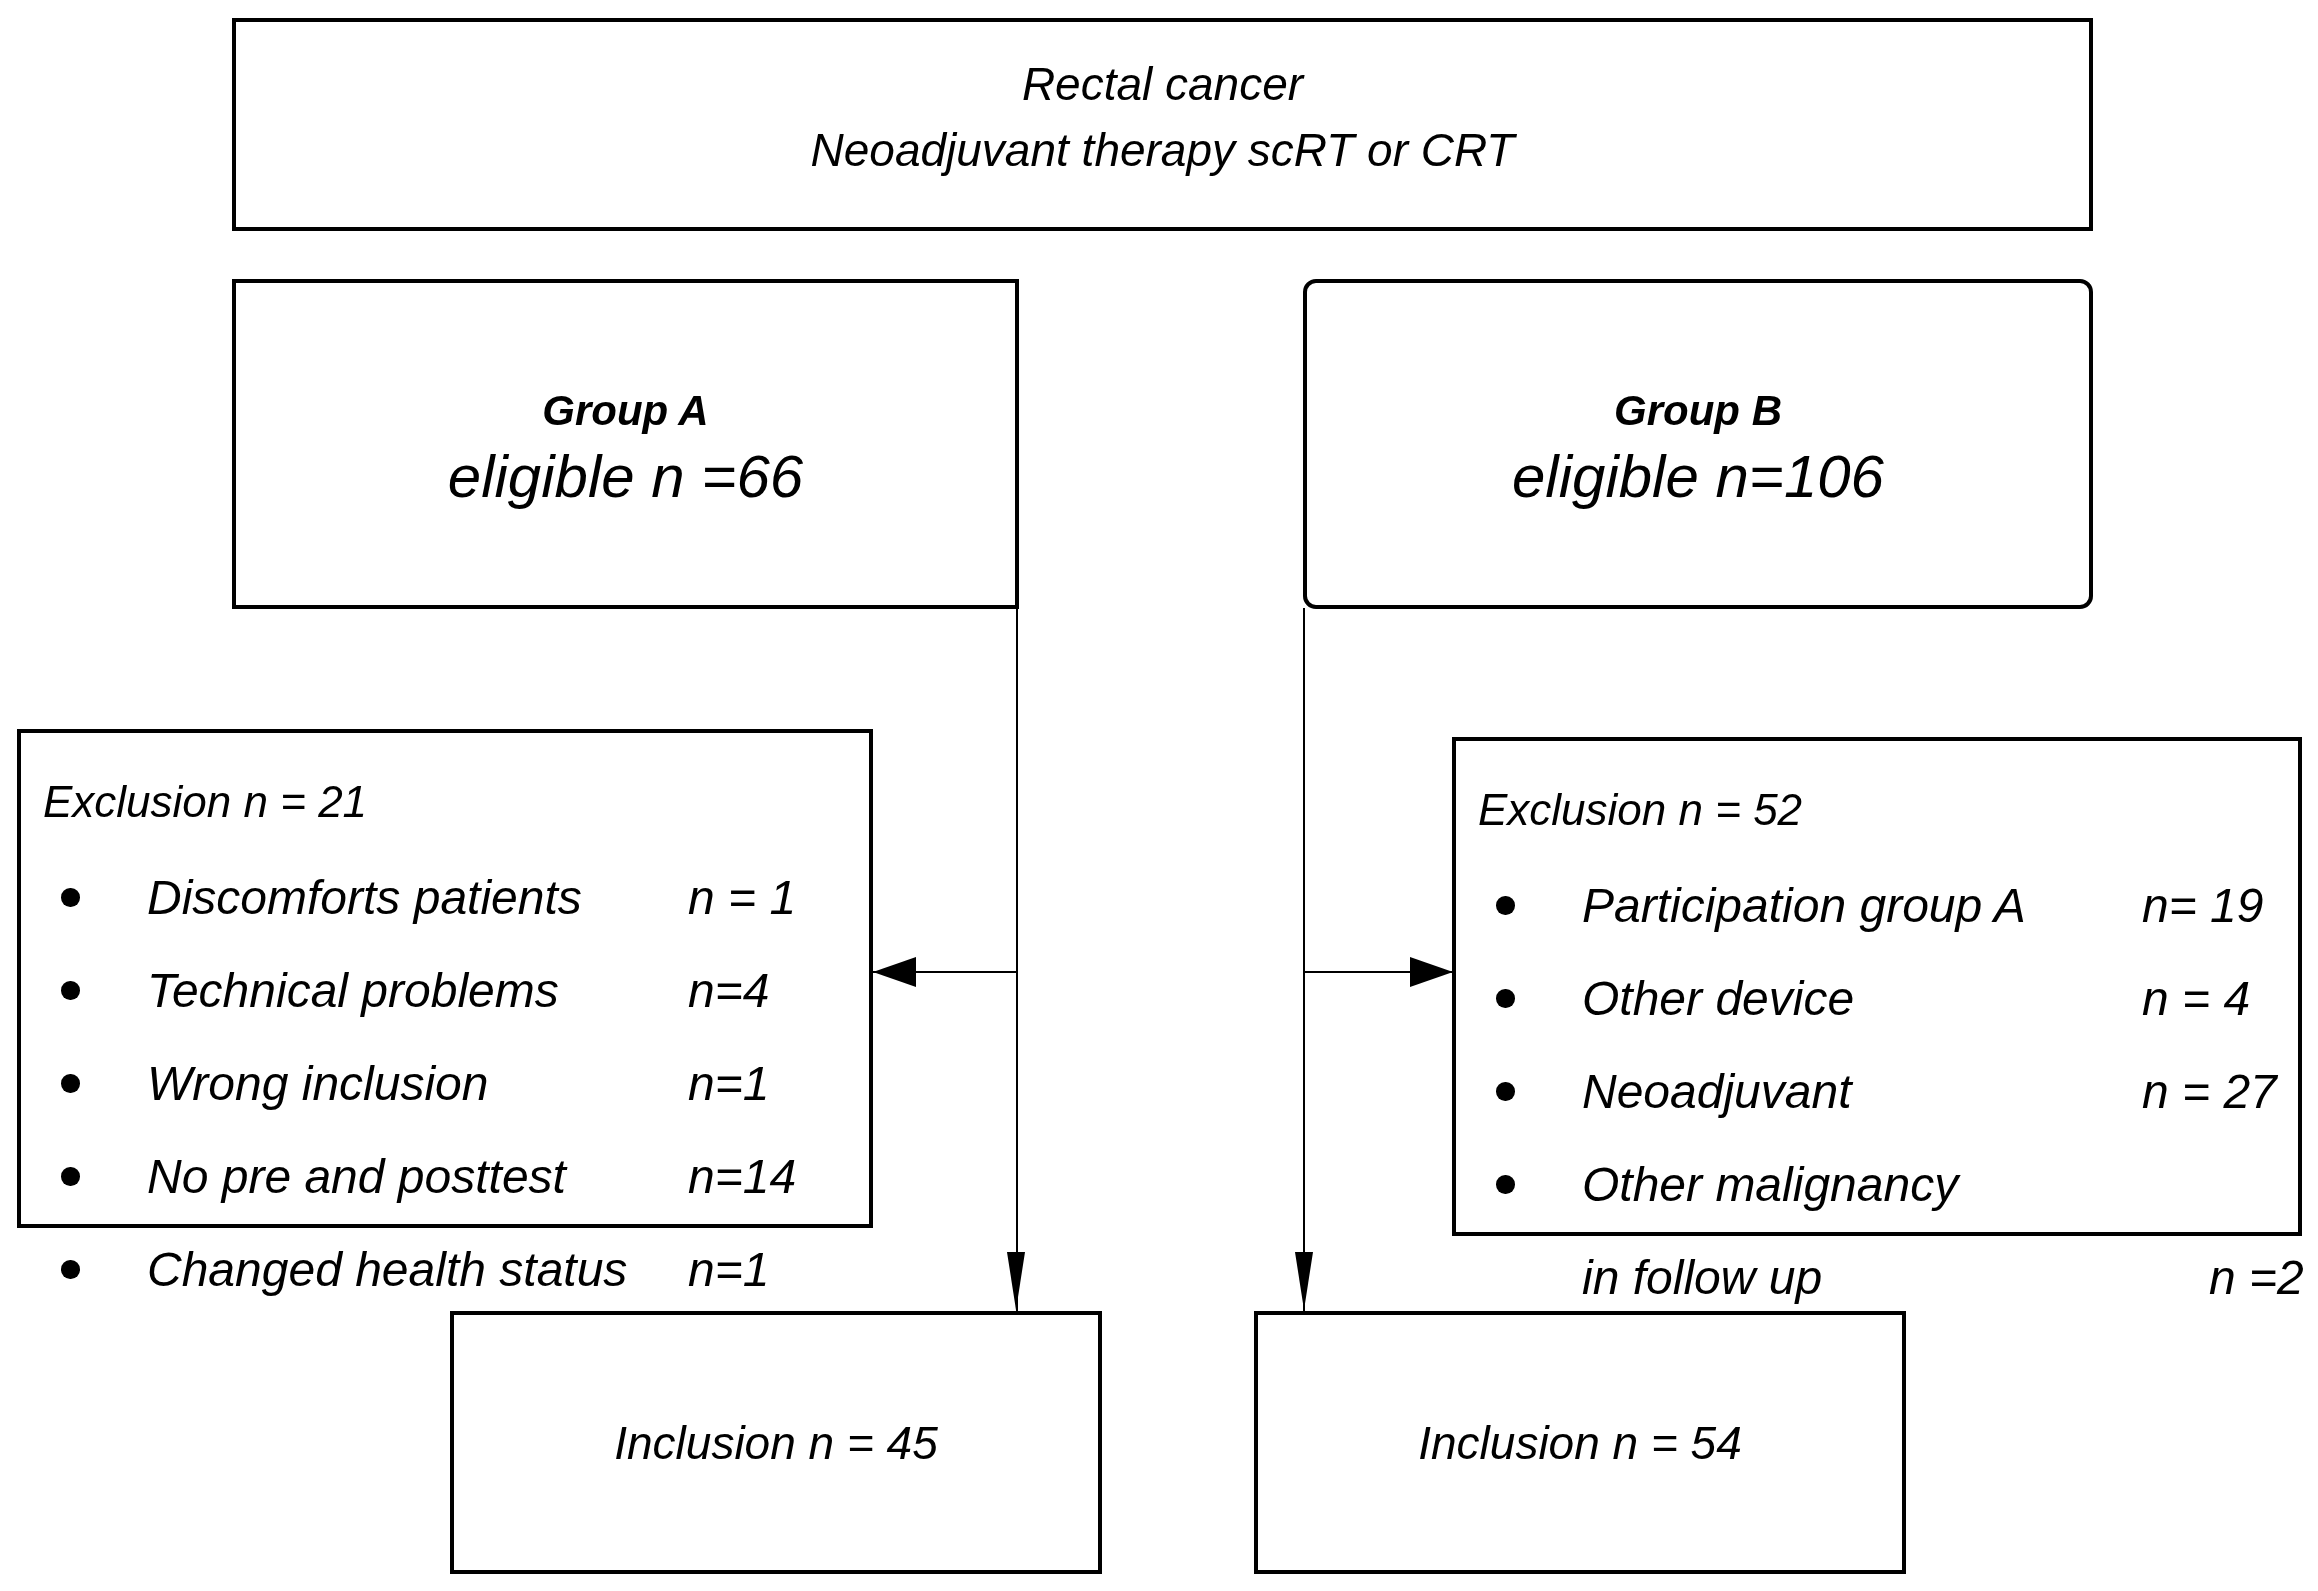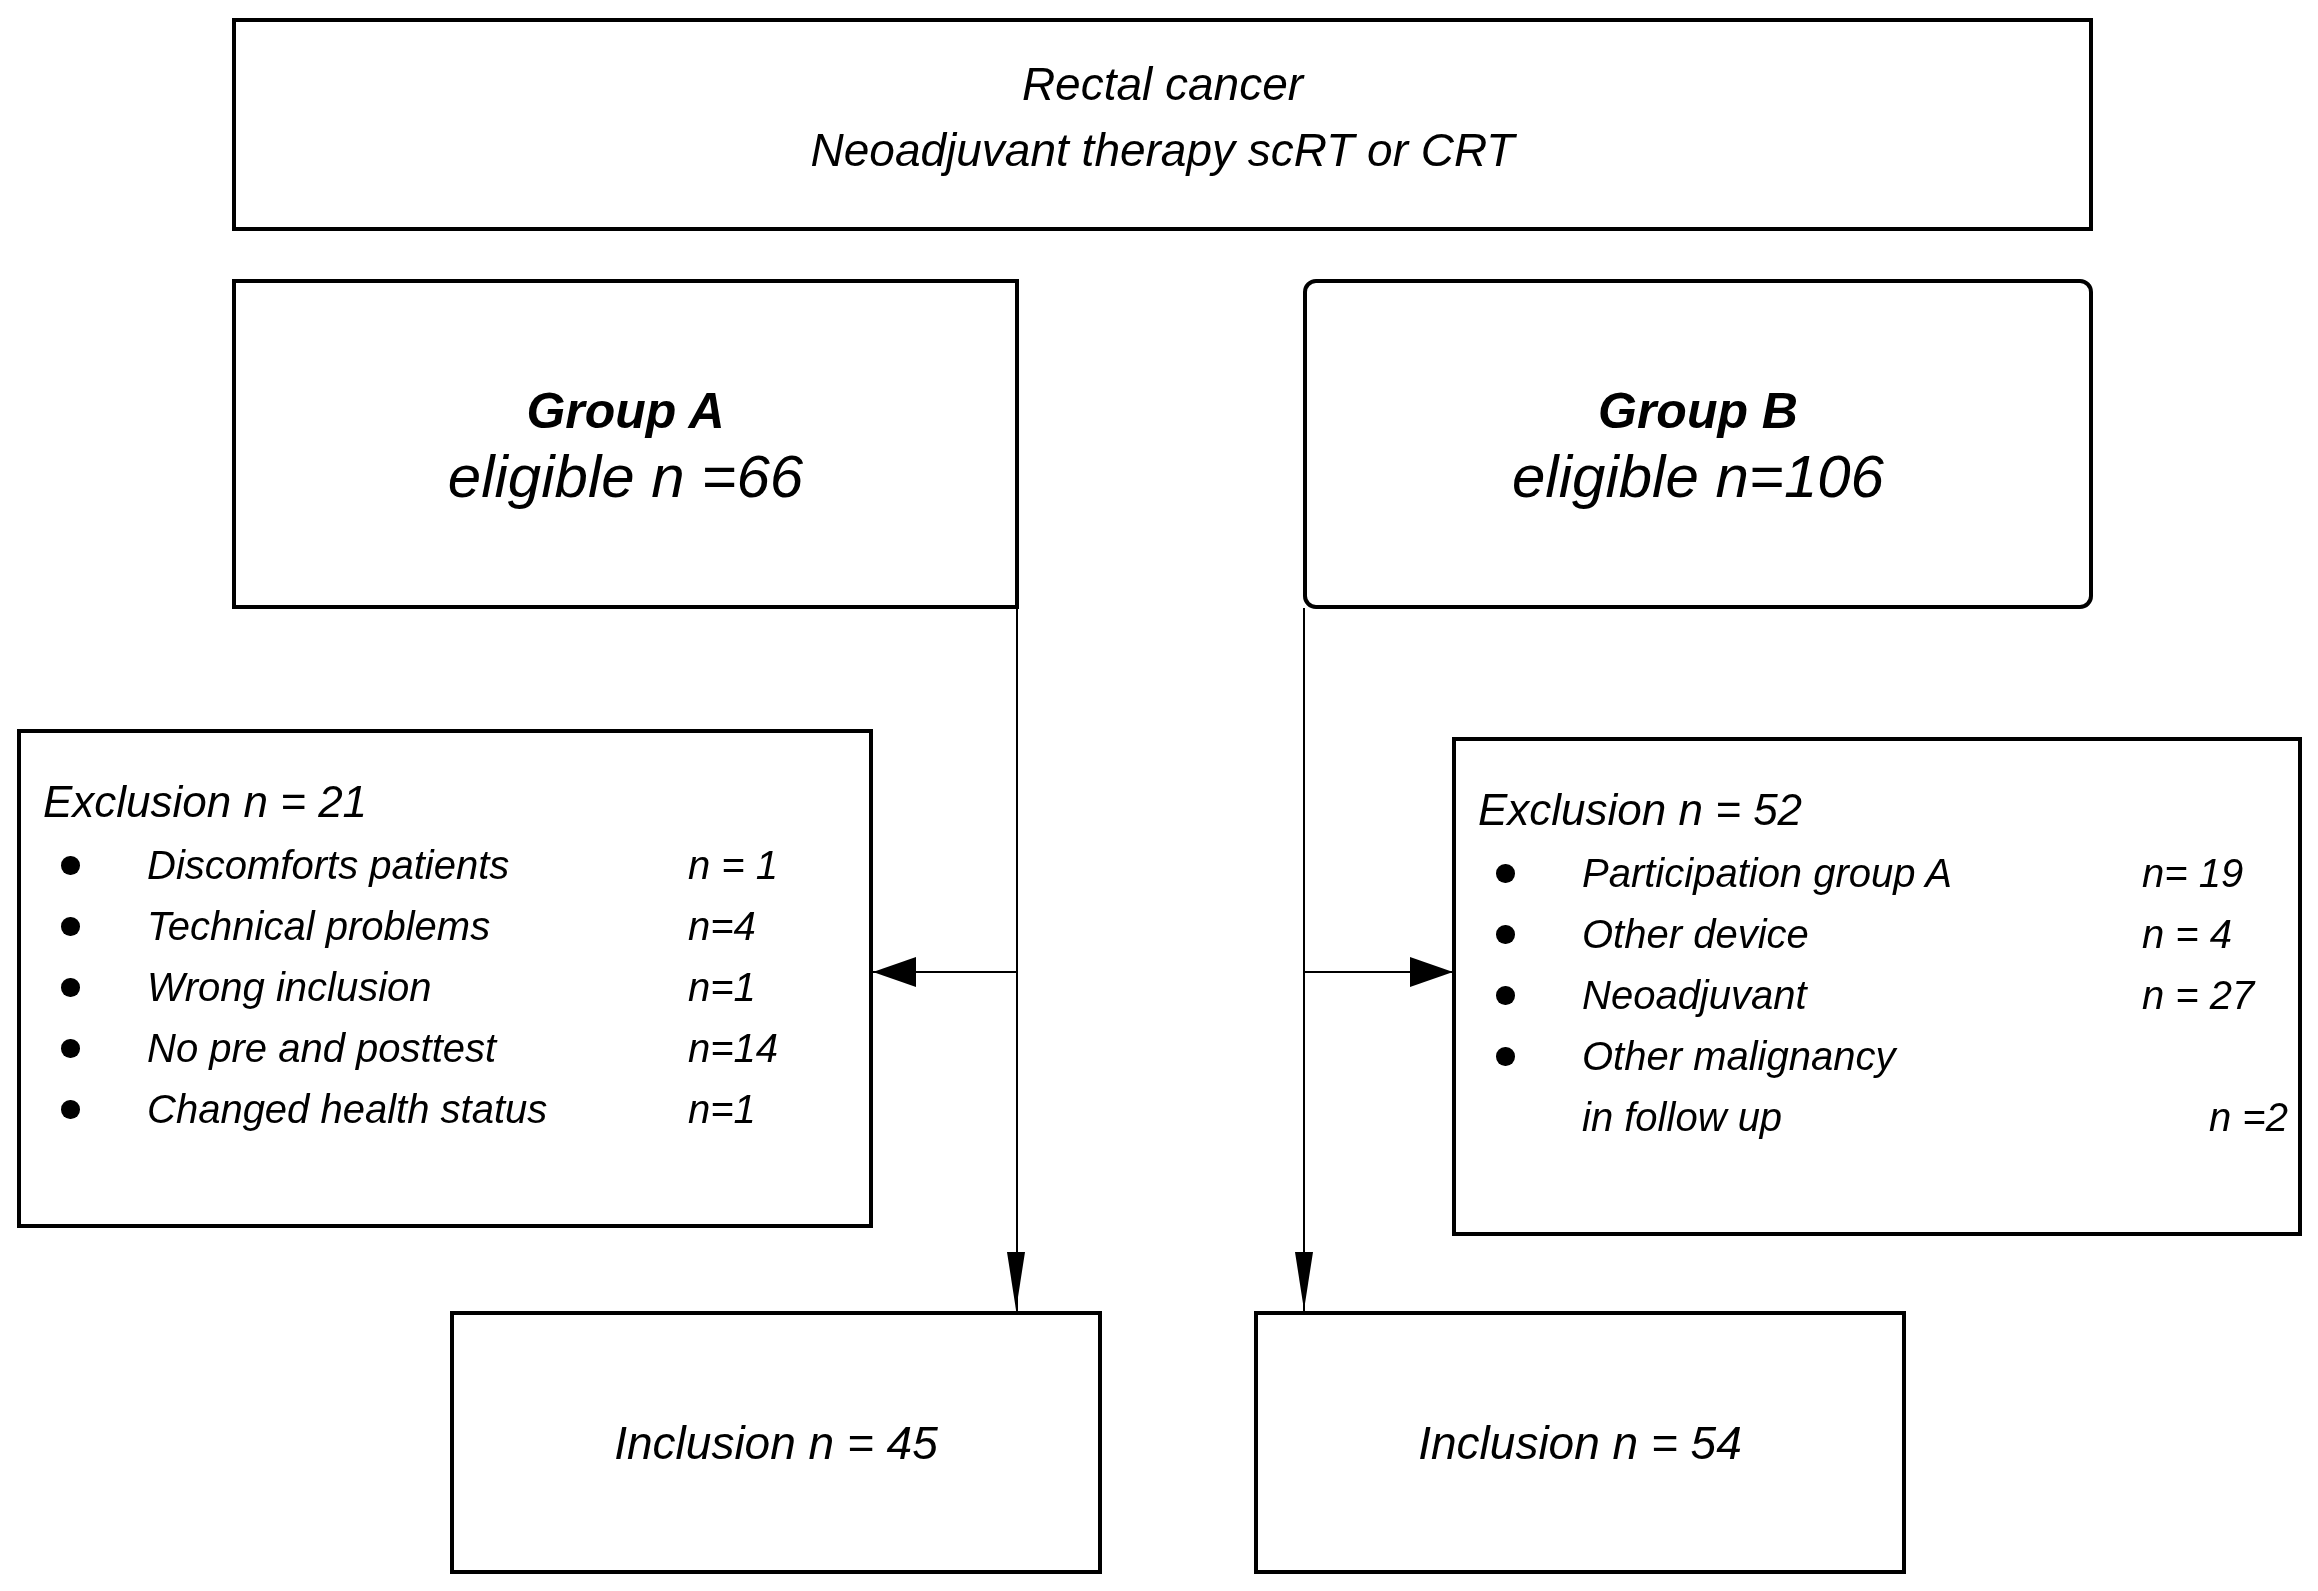--- a/index.html
+++ b/index.html
@@ -39,21 +39,21 @@
     font-size: 46px;
     line-height: 66px;
     white-space: nowrap;
   }
   .group-box {
     top: 279px; height: 330px;
   }
   .group-a-box { left: 232px; width: 787px; }
   .group-b-box { left: 1303px; width: 790px; border-radius: 13px; }
   .group-name {
-    font-size: 50px;
+    font-size: 42px;
     font-weight: bold;
     line-height: 66px;
     white-space: nowrap;
   }
   .group-eligible {
     font-size: 60px;
     line-height: 66px;
     white-space: nowrap;
   }
   .excl-box {
@@ -65,22 +65,23 @@
   .excl-title {
     font-size: 44px;
     line-height: 67px;
     white-space: nowrap;
   }
   .excl-row {
     display: grid;
     grid-template-columns: 104px 1fr 147px;
     align-items: center;
     height: 61px;
-    font-size: 40px;
-    white-space: nowrap;
+    font-size: 48px;
+    white-space: nowrap;
+    margin-top: 32px;
   }
   .excl-b-box .excl-row { grid-template-columns: 104px 1fr 122px; }
   .bullet {
     width: 18.3px;
     height: 18.3px;
     border-radius: 50%;
     background: #000000;
     margin-left: 18.3px;
   }
   .excl-label { text-align: left; }

